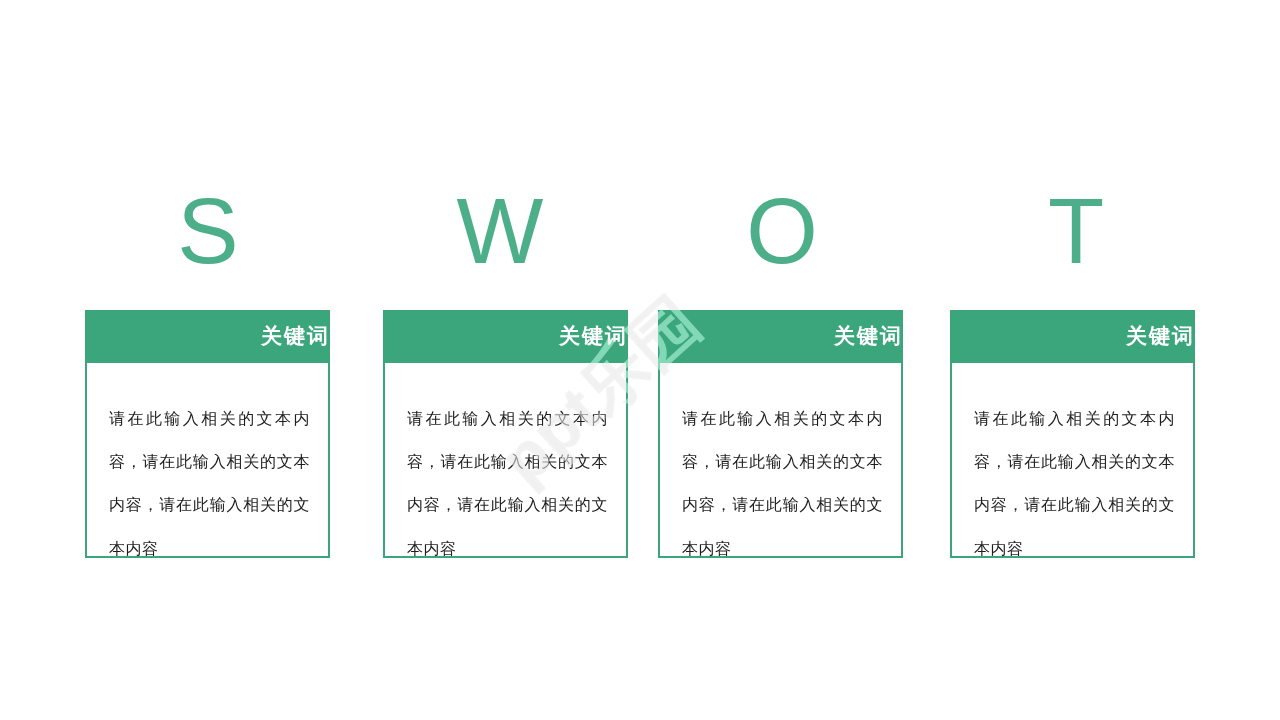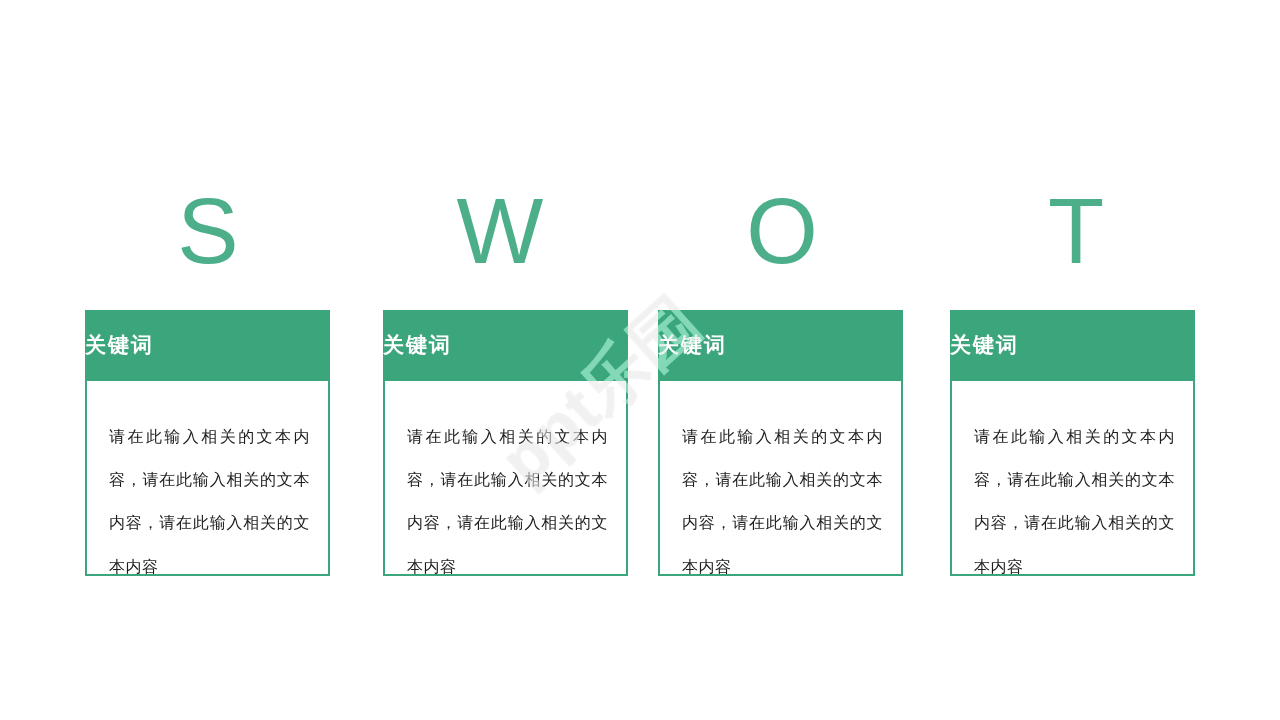--- a/index.html
+++ b/index.html
@@ -97,25 +97,25 @@
     width: 245px;
   }
 
   .card.c0 { left: 85px; }
   .card.c1 { left: 383px; }
   .card.c2 { left: 658px; }
   .card.c3 { left: 950px; }
 
   .card-header {
     position: relative;
-    height: 71px;
+    height: 53px;
     background: #3BA57C;
     display: flex;
     align-items: center;
-    justify-content: flex-start;
+    justify-content: flex-end;
     z-index: 2;
   }
 
   .card-header-text {
     font-family: "Liberation Serif", "DejaVu Serif", serif;
     font-size: 21px;
     font-weight: 700;
     color: #ffffff;
     letter-spacing: 2px;
     line-height: 1;

